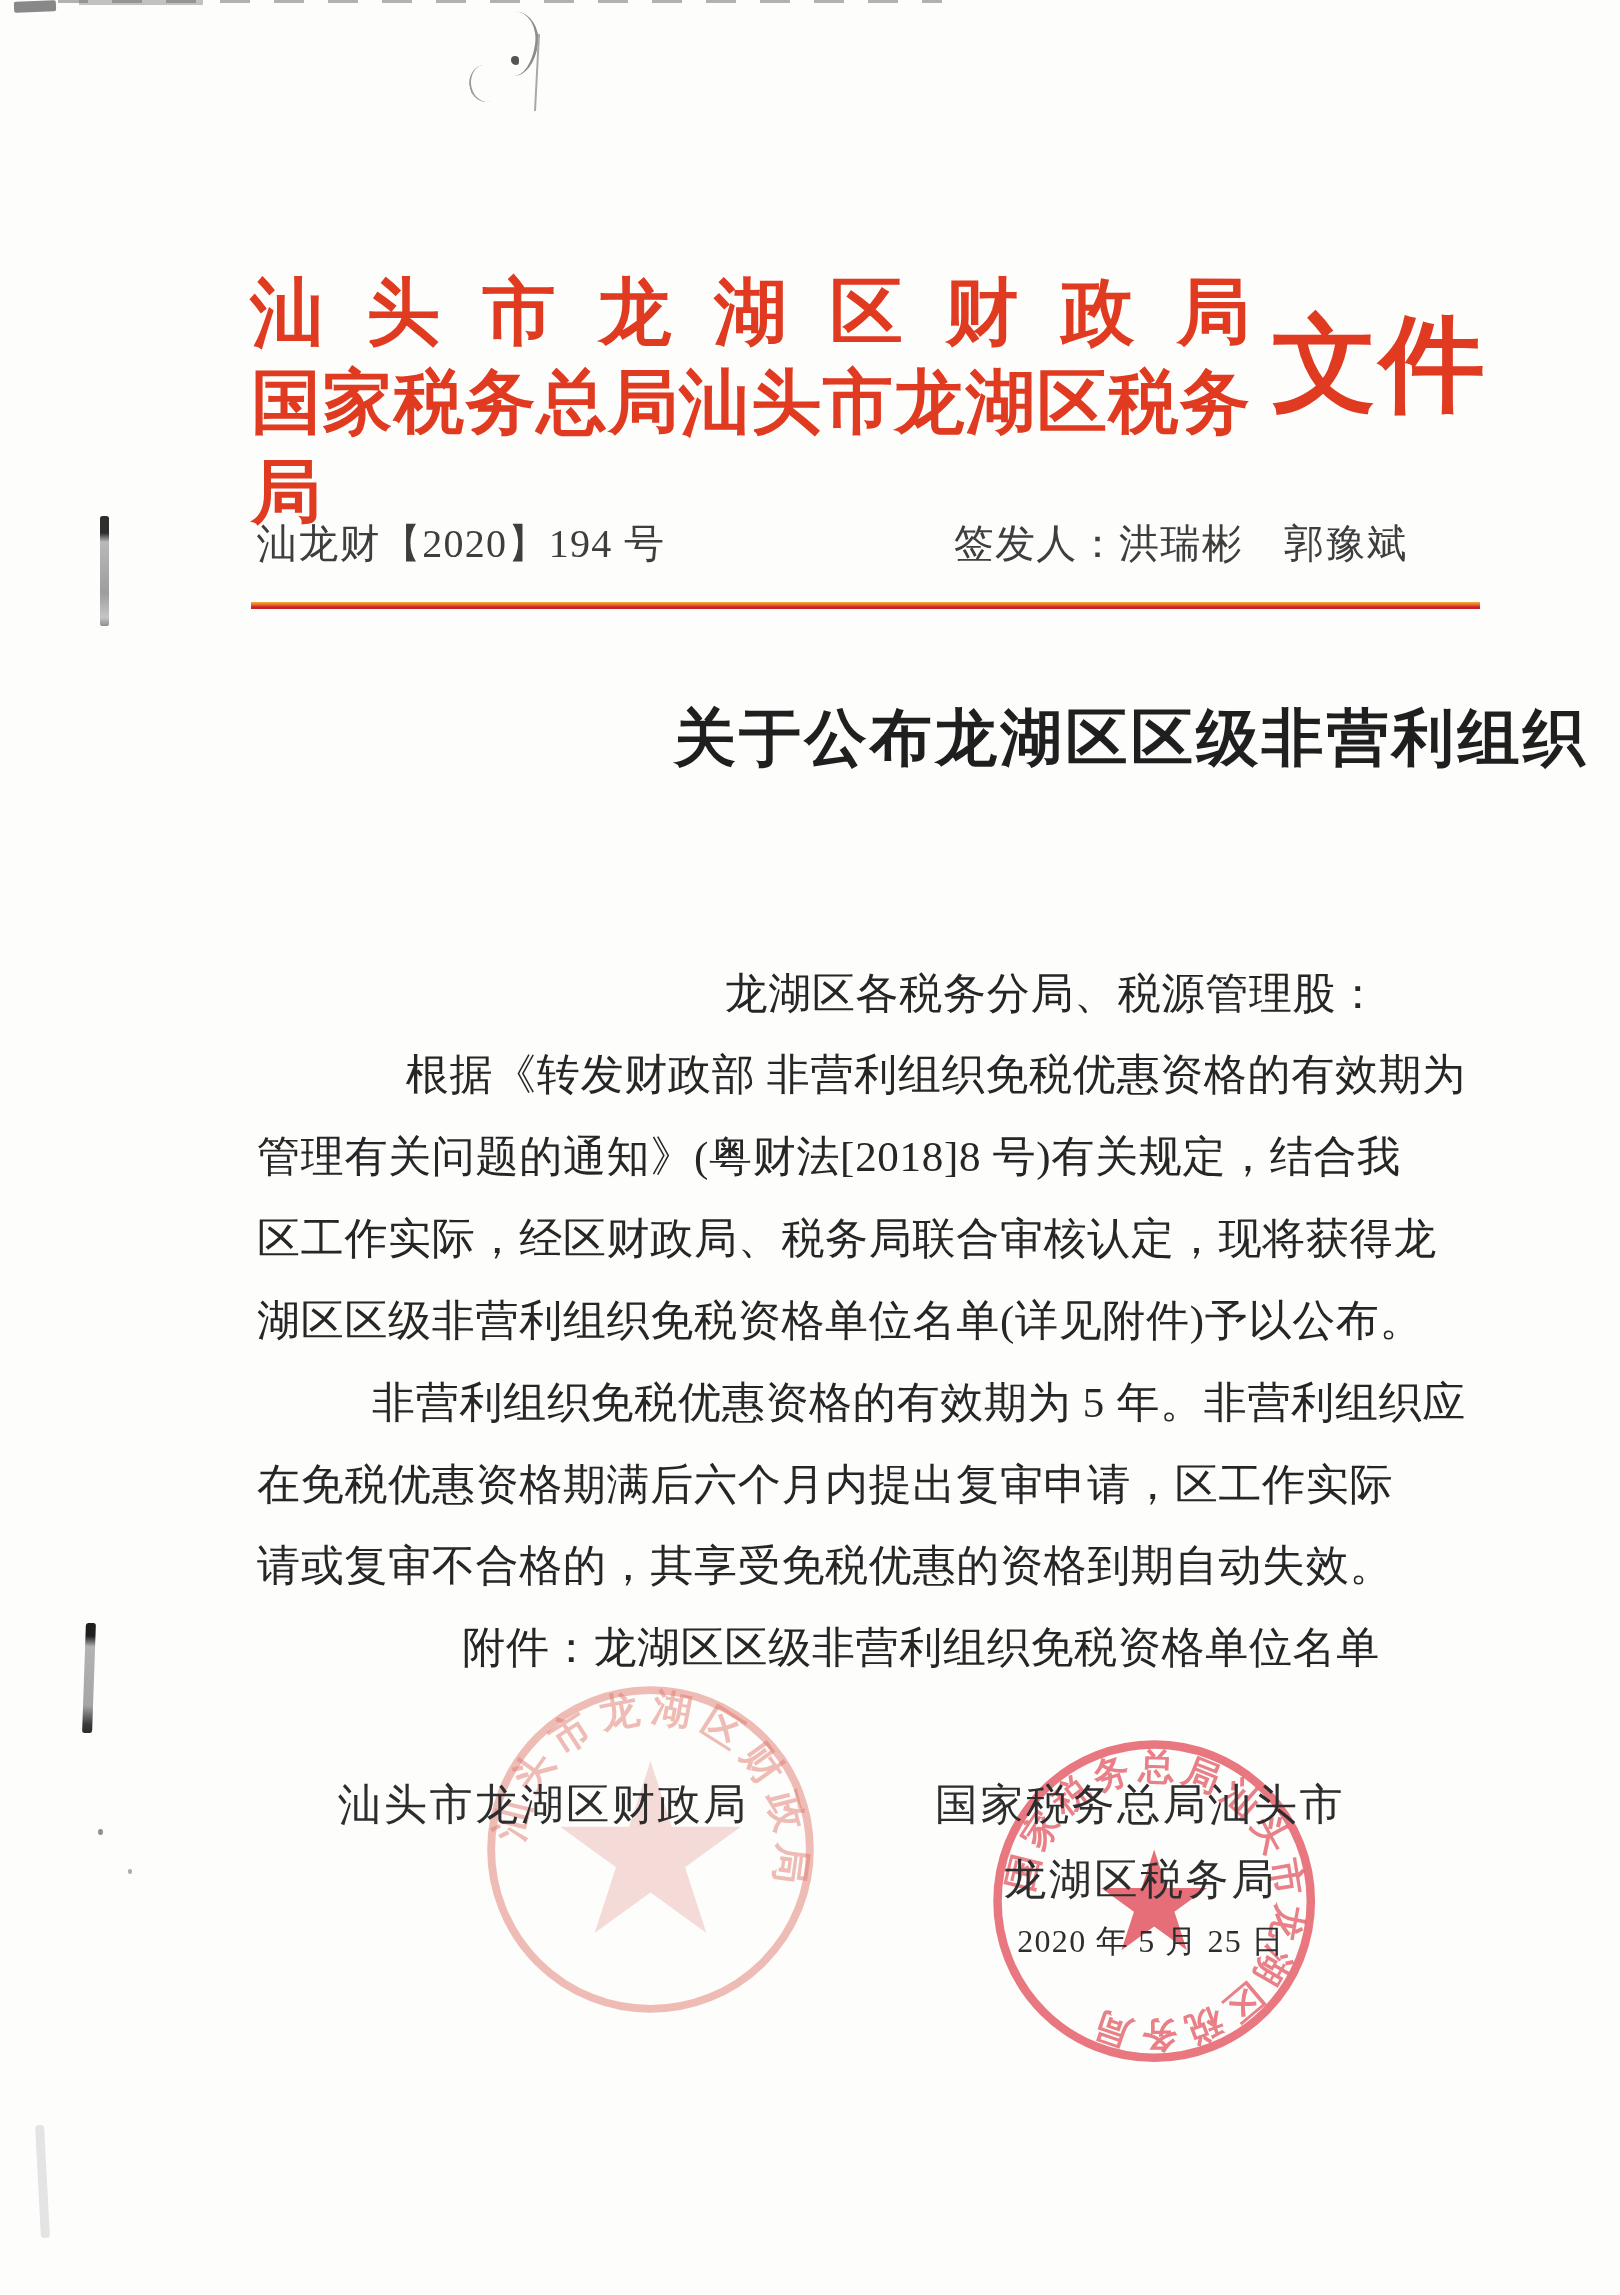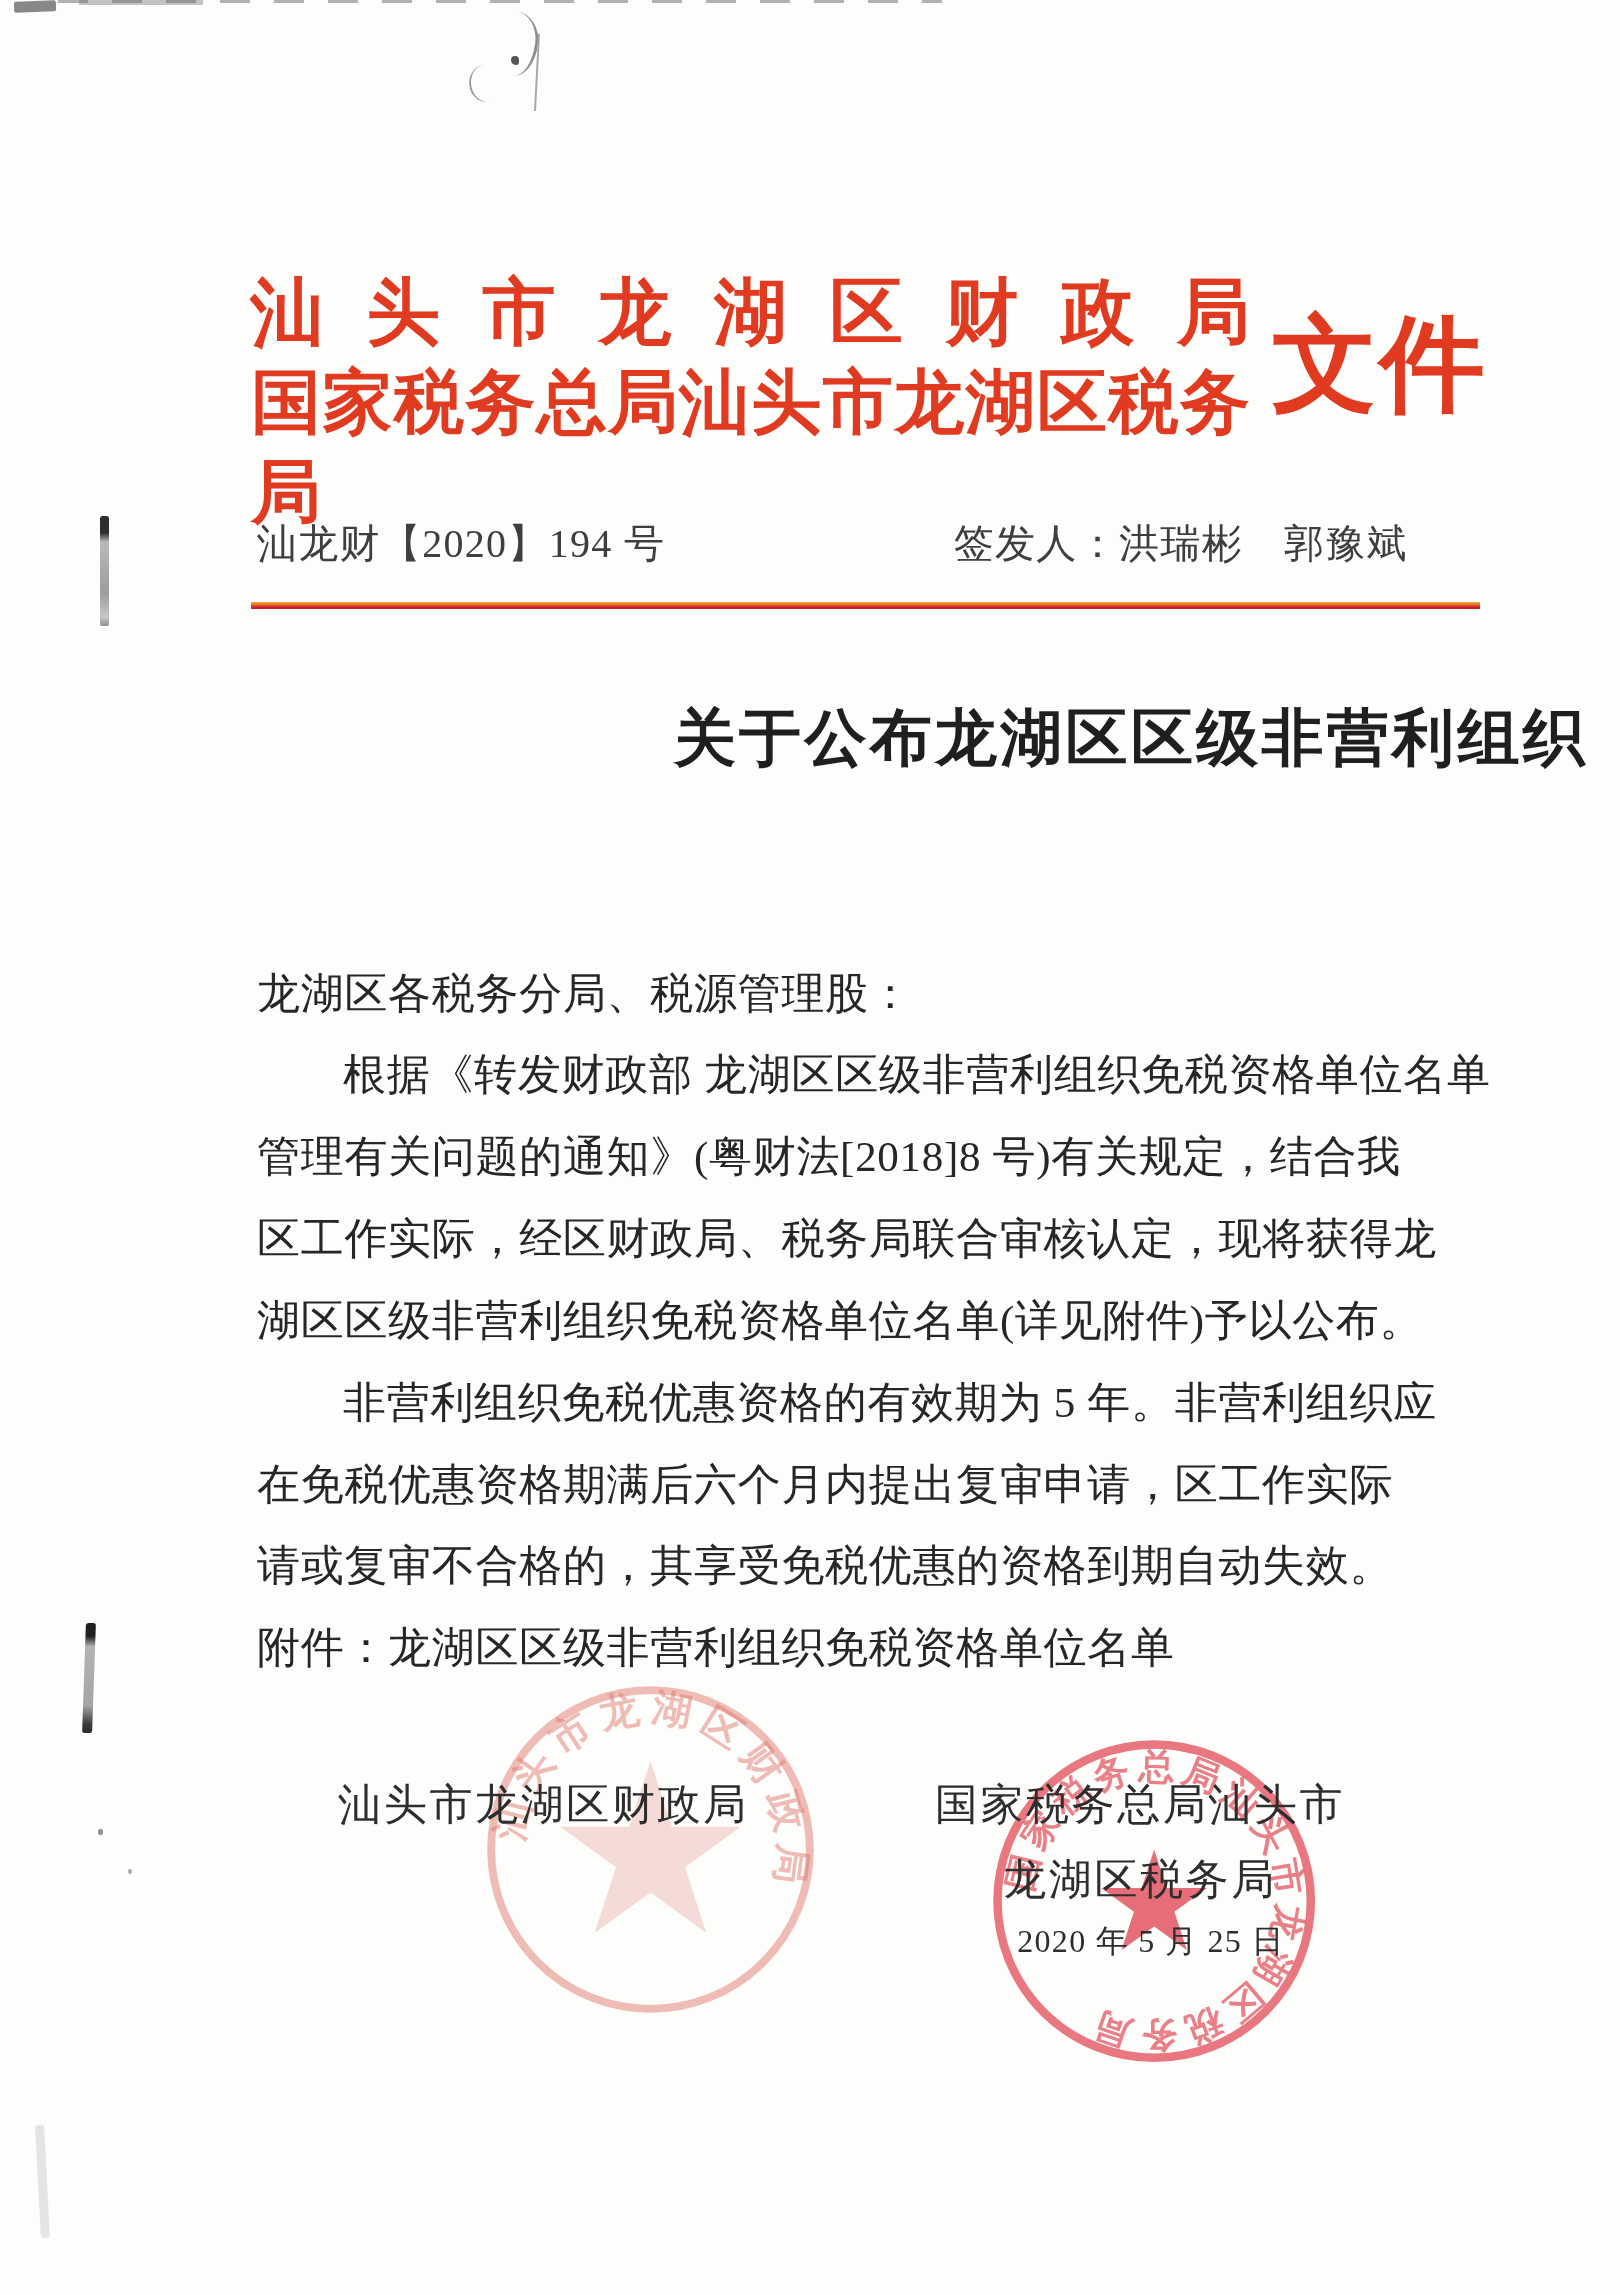--- a/index.html
+++ b/index.html
@@ -33,21 +33,21 @@
   
   .title {
     position:absolute; left:36px; top:699px; width:1552px; z-index:3;
     text-align:right; color:#1f1f1f;
     font-family:Liberation Sans, sans-serif; font-weight:bold;
     font-size:62px; line-height:78px; letter-spacing:3.3px;
   }
   
   .body-line {
     position:absolute; left:257px; width:1123px; z-index:3;
-    font-size:43px; line-height:52px; color:#262626; letter-spacing:0.7px; white-space:nowrap;
+    font-size:43px; line-height:52px; color:#262626; letter-spacing:0.7px; white-space:nowrap;text-align:right;
   }
   .indent { padding-left:86px; }
   
   .sig {
     position:absolute; z-index:3; text-align:center;
     font-size:43px; color:#2d2d2d; letter-spacing:2.6px; white-space:nowrap;
   }
   .sig-left  { left:311px;  top:1776px; width:465px; }
   .sig-r1    { left:922px; top:1776px; width:436px; }
   .sig-r2    { left:922px; top:1851px; width:436px; }
@@ -133,21 +133,21 @@
     <span><span>签发人：</span><span>洪瑞彬　郭豫斌</span></span>
   </div>
 
   <div class="red-rule"></div>
 
   <div class="title">
     <div>关于公布龙湖区区级非营利组织</div>
   </div>
 
   <div class="body-line" style="top:968px">龙湖区各税务分局、税源管理股：</div>
-  <div class="body-line indent" style="top:1049px">根据《转发财政部 龙湖区区级非营利组织免税资格单位名单</div>
+  <div class="body-line indent" style="top:1049px">根据《转发财政部 非营利组织免税优惠资格的有效期为</div>
   <div class="body-line" style="top:1131px">管理有关问题的通知》(粤财法[2018]8 号)有关规定，结合我</div>
   <div class="body-line" style="top:1213px">区工作实际，经区财政局、税务局联合审核认定，现将获得龙</div>
   <div class="body-line" style="top:1295px">湖区区级非营利组织免税资格单位名单(详见附件)予以公布。</div>
   <div class="body-line indent" style="top:1377px">非营利组织免税优惠资格的有效期为 5 年。非营利组织应</div>
   <div class="body-line" style="top:1459px">在免税优惠资格期满后六个月内提出复审申请，区工作实际</div>
   <div class="body-line" style="top:1540px">请或复审不合格的，其享受免税优惠的资格到期自动失效。</div>
   <div class="body-line" style="top:1622px">附件：龙湖区区级非营利组织免税资格单位名单</div>
 
   <div class="sig sig-left">汕头市龙湖区财政局</div>
   <div class="sig sig-r2">龙湖区税务局</div>

